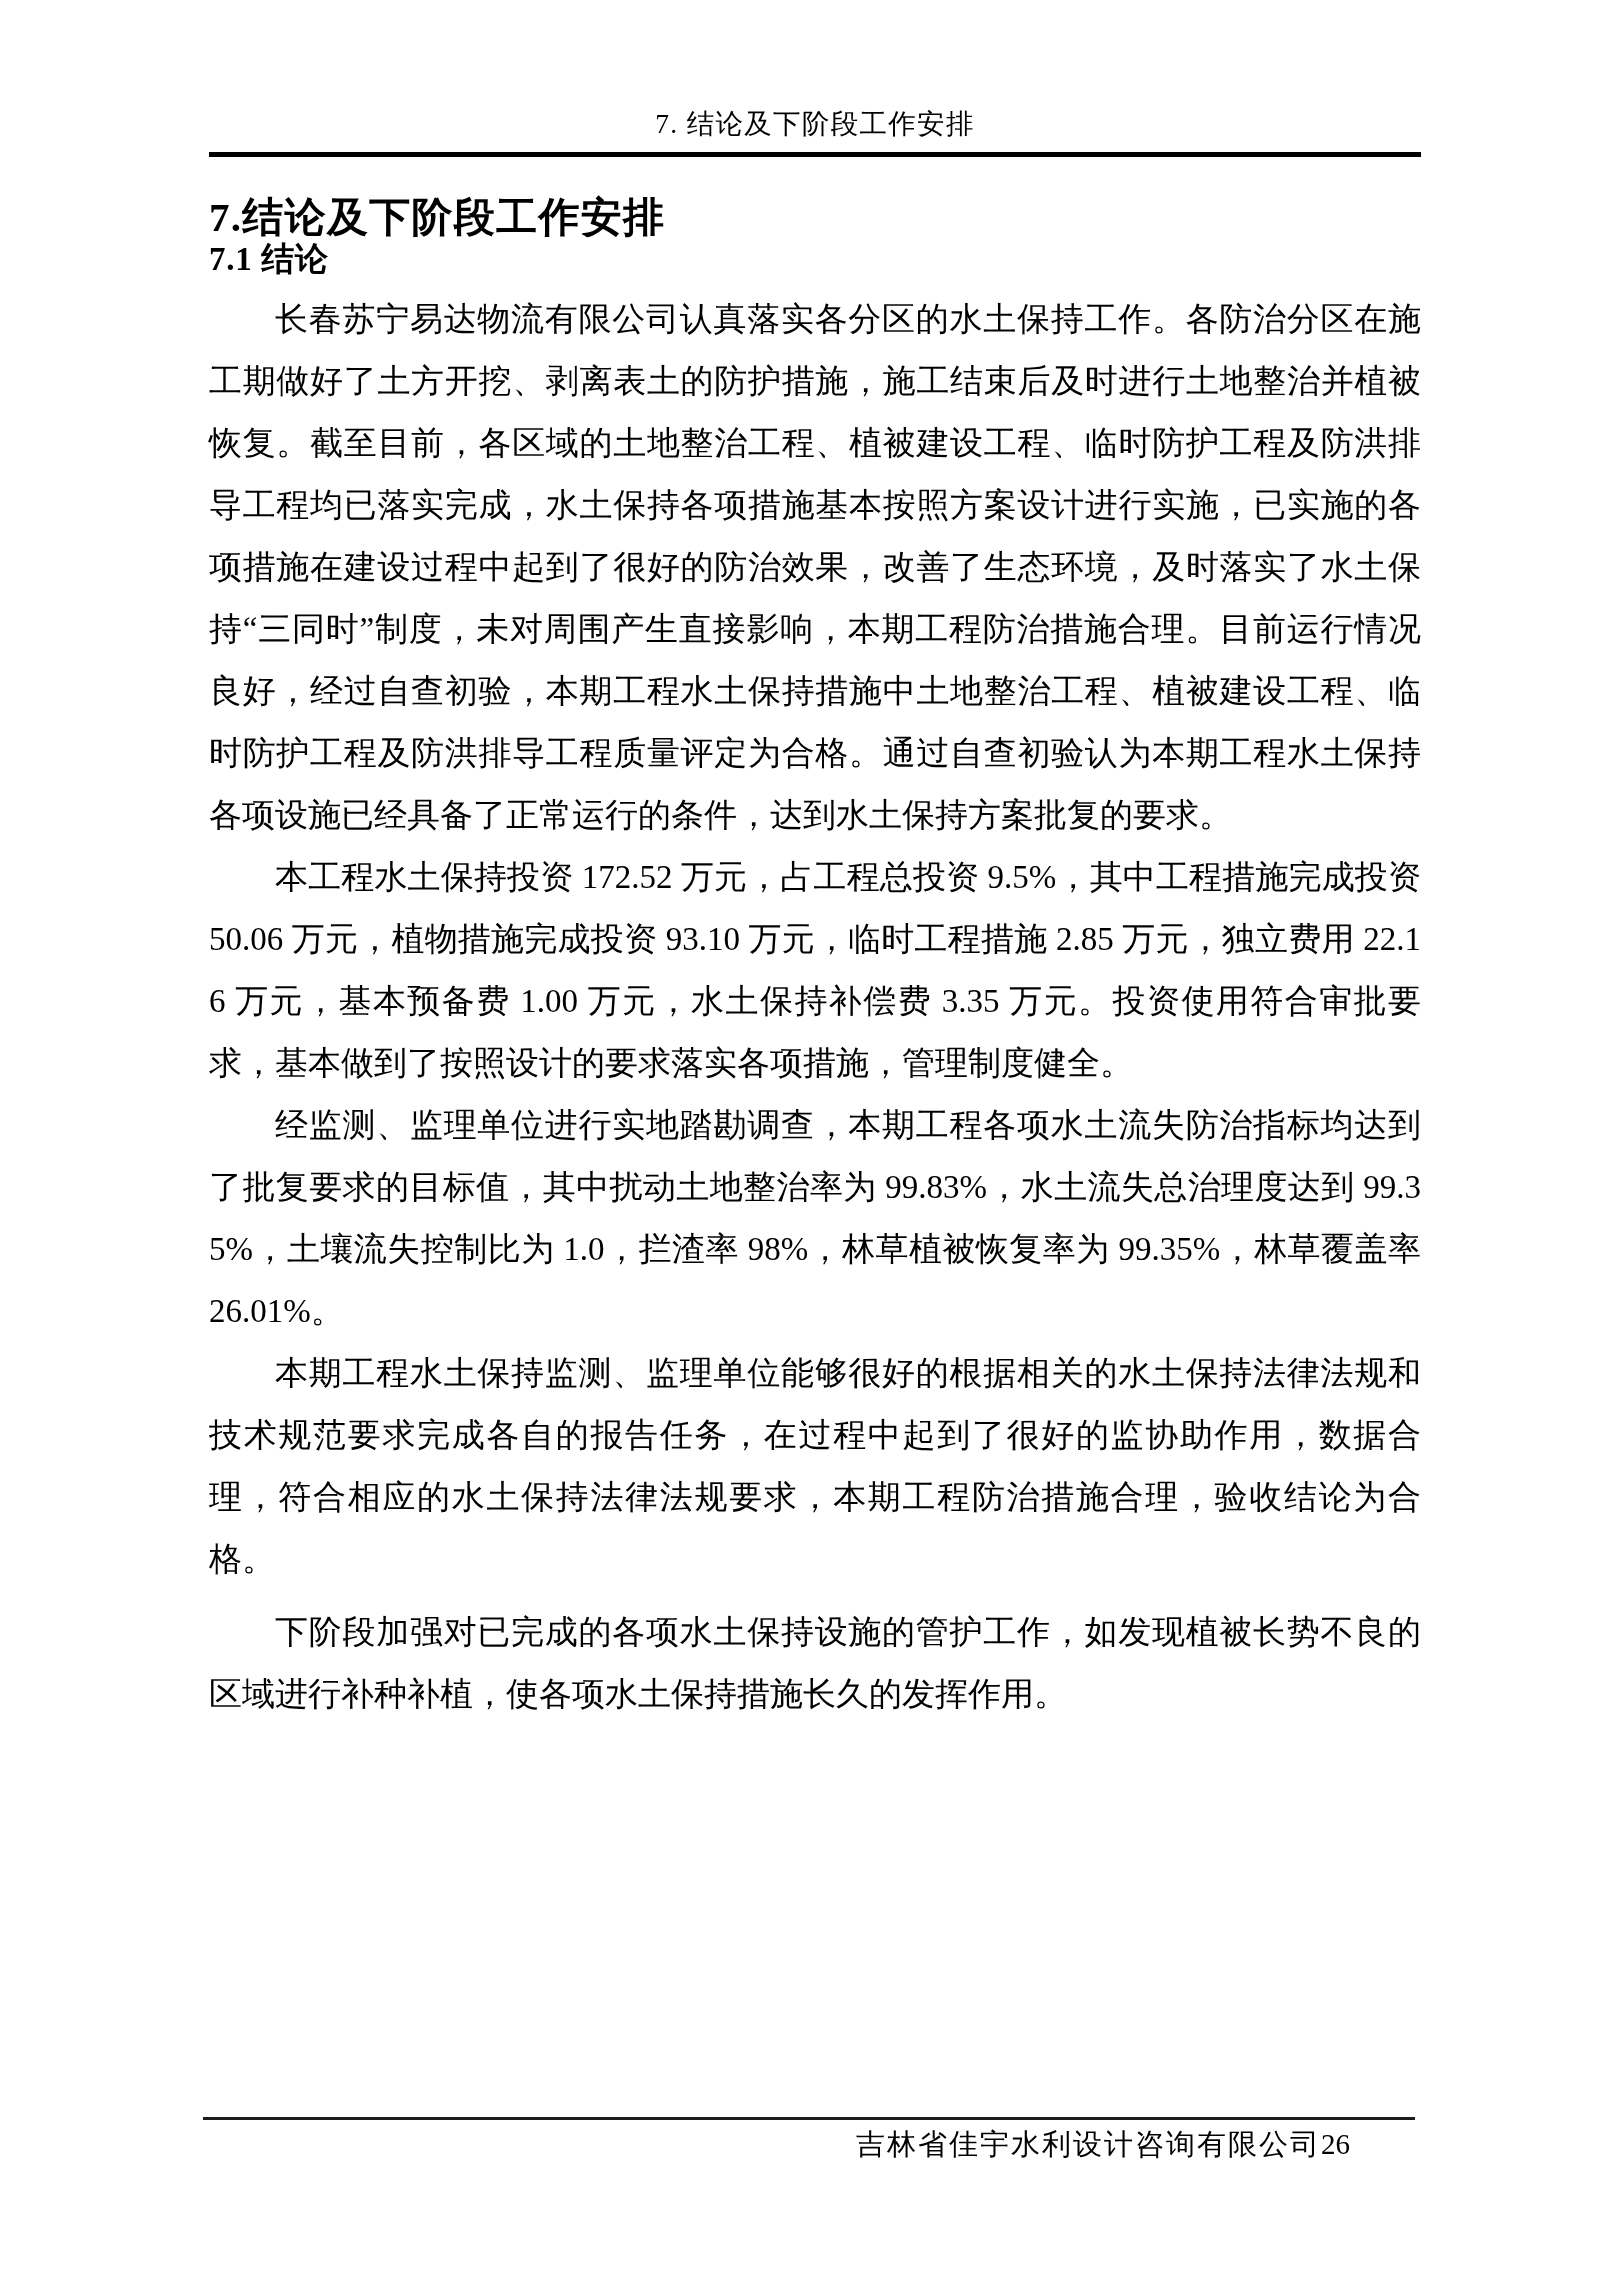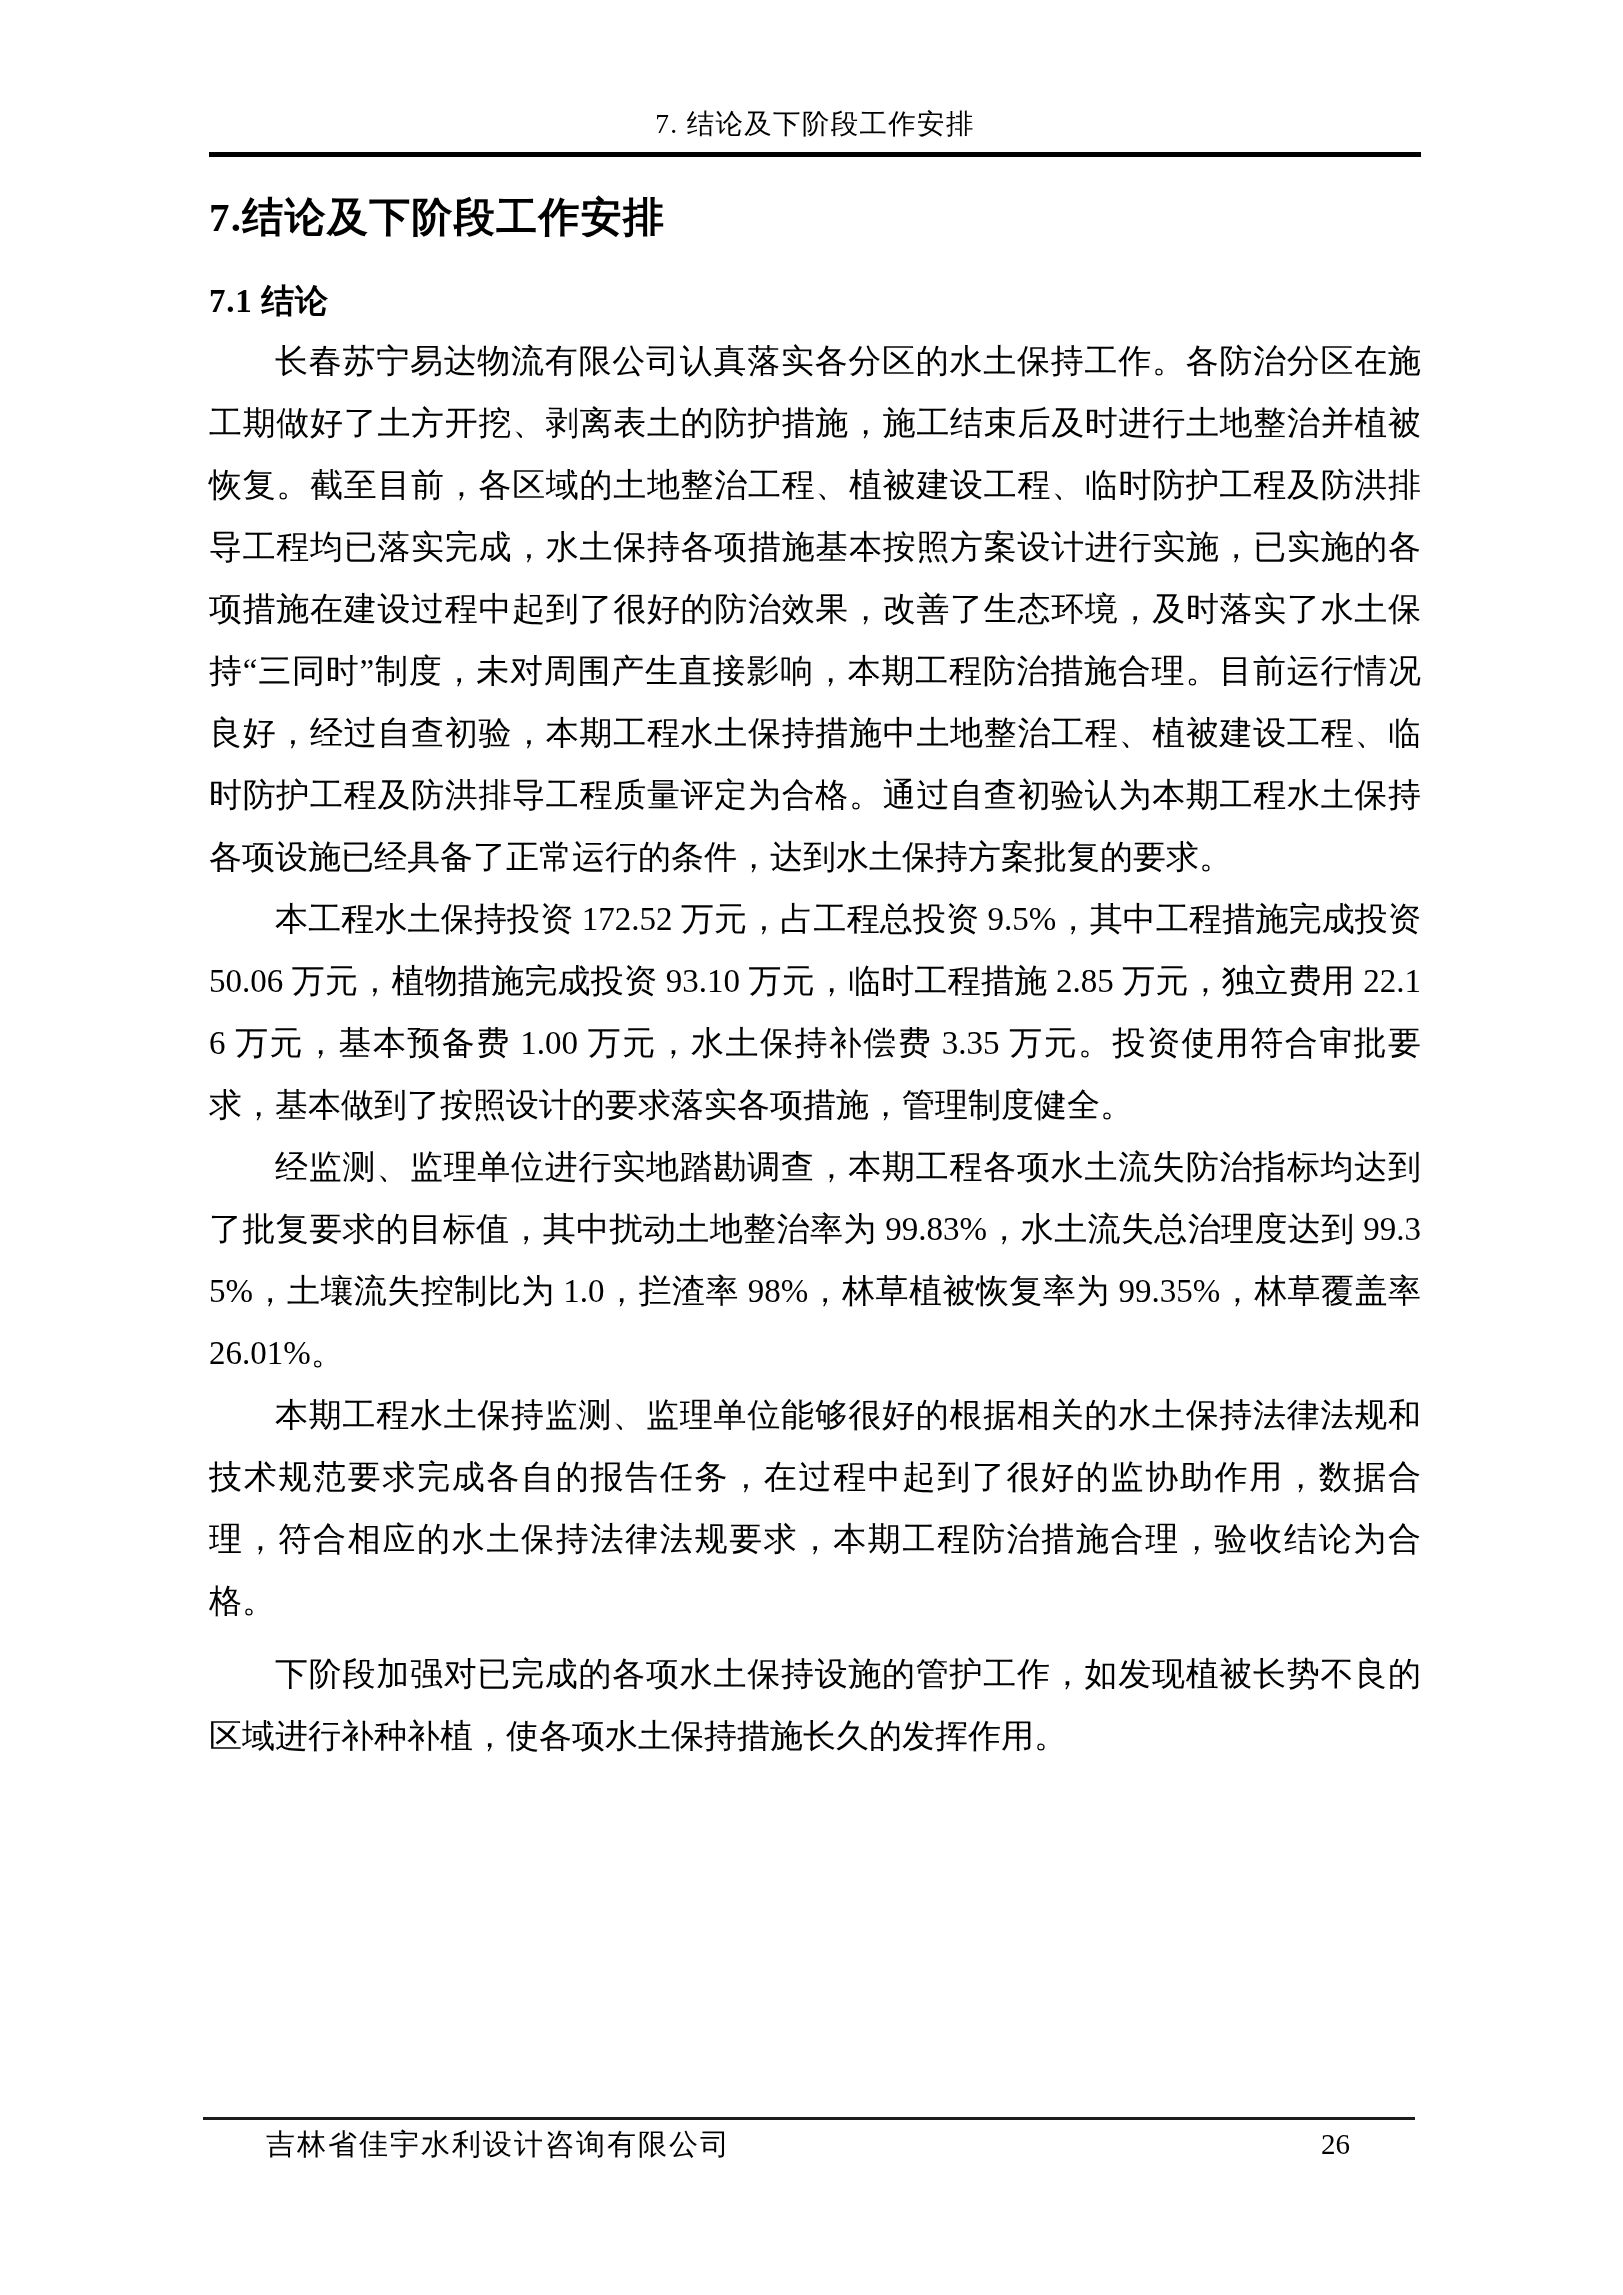--- a/index.html
+++ b/index.html
@@ -48,21 +48,21 @@
     letter-spacing: 1.3px;
   }
   
   .section-heading {
     font-size: 33px;
     line-height: 38px;
     font-weight: bold;
     letter-spacing: 0.7px;
     margin: 0;
   }
-  .section-heading.s1 { margin-top: 42px; }
+  .section-heading.s1 { }
   .section-heading.s2 { margin-top: 35px; }
   
   .para {
     margin: 0;
     font-size: 33px;
     line-height: 62px;
     text-align: justify;
     text-indent: 2em;
     word-break: break-all;
   }
@@ -73,21 +73,21 @@
     left: 203px;
     top: 2117px;
     width: 1212px;
   }
   .footer-rule {
     height: 3.3px;
     background: #1c1c1c;
   }
   .footer-row {
     display: flex;
-    justify-content: space-between;
+    justify-content: flex-end;
     align-items: baseline;
     margin-top: 6.5px;
     font-size: 29px;
     line-height: 35px;
   }
   .footer-company {
     padding-left: 63px;
     letter-spacing: 2px;
   }
   .footer-pagenum {

